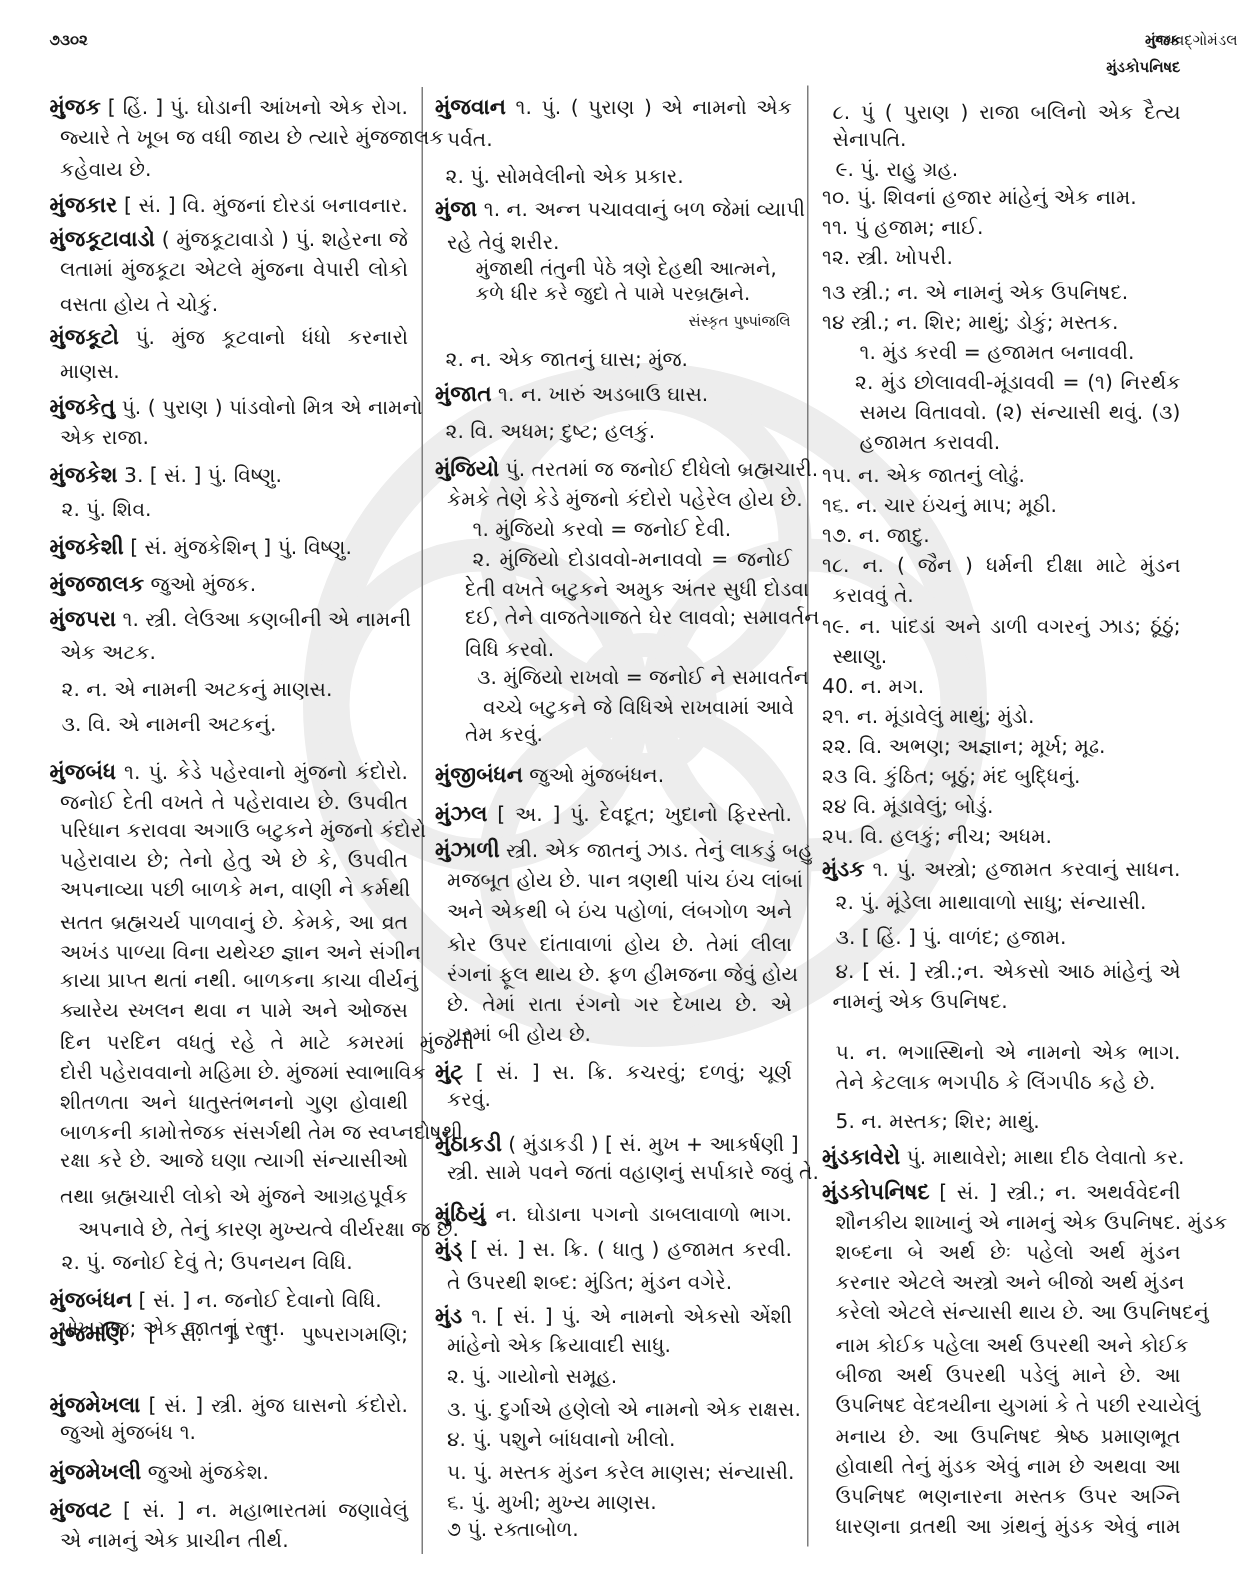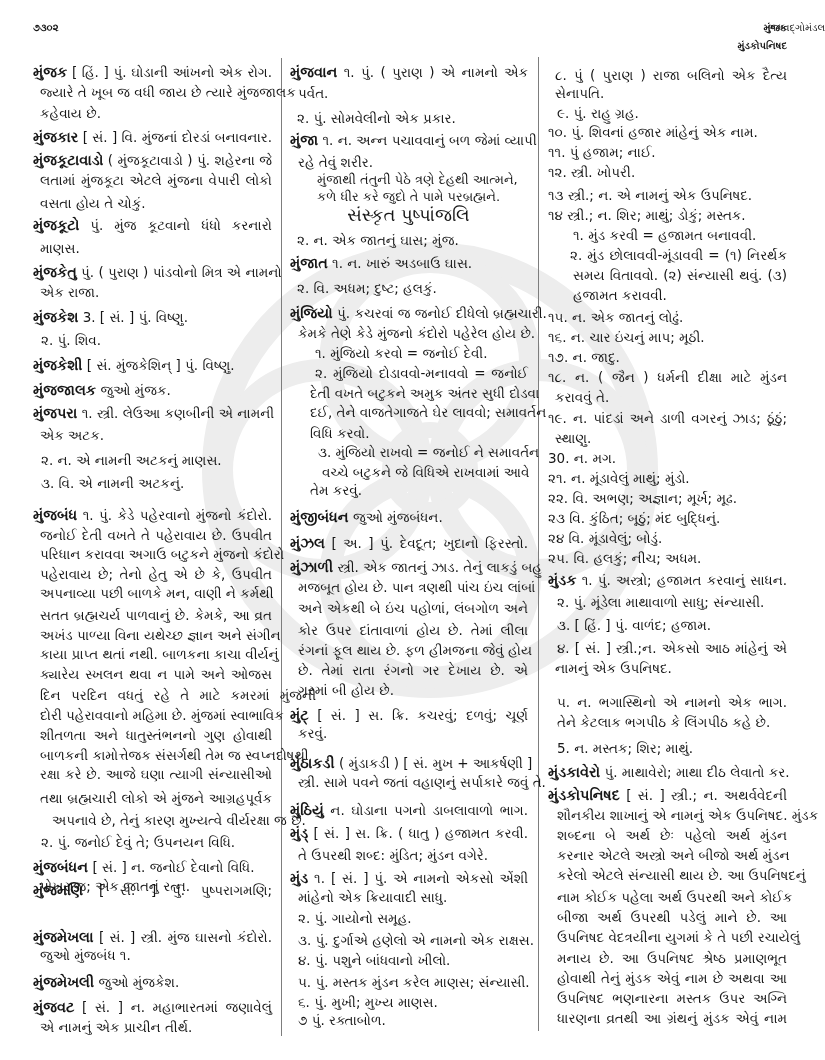--- a/index.html
+++ b/index.html
@@ -3,21 +3,21 @@
 <meta charset="utf-8">
 <style>
   html,body{margin:0;padding:0;background:#fff;}
   .page{position:relative;width:825px;height:1060px;background:#fff;overflow:hidden;
         font-family:"DejaVu Sans","Liberation Sans",sans-serif;color:#161616;}
   .wm{position:absolute;left:0;top:0;z-index:0;}
   .ln{position:absolute;height:20px;line-height:20px;font-size:13.5px;white-space:nowrap;z-index:1;}
   .j{text-align:justify;text-align-last:justify;}
   .hw{font-weight:bold;font-size:14.5px;}
   .q{font-size:13px;}
-  .src{text-align:center;font-size:18px;}
+  .src{text-align:right;font-size:10px;}
   .hdr{position:absolute;height:18px;line-height:18px;font-size:10px;z-index:1;white-space:nowrap;}
   .hdr.b{font-weight:bold;}
   .rule{position:absolute;width:1px;background:#7d7d7d;z-index:1;}
 </style>
 </head>
 <body>
 
 <div class="page">
 
   <svg class="wm" width="825" height="1060" viewBox="0 0 825 1060">
@@ -110,21 +110,21 @@
     <div class="ln j" style="top:130px;left:290px;width:238px"><span class="hw">મુંજા</span> <span>૧. ન. અન્ન પચાવવાનું બળ જેમાં વ્યાપી</span></div>
     <div class="ln" style="top:152px;left:298px">રહે તેવું શરીર.</div>
     <div class="ln q" style="top:170px;left:317px">મુંજાથી તંતુની પેઠે ત્રણે દેહથી આત્મને,</div>
     <div class="ln q" style="top:187px;left:317px">કળે ધીર કરે જુદો તે પામે પરબ્રહ્મને.</div>
     <div class="ln src" style="top:205px;left:290px;width:237px">સંસ્કૃત પુષ્પાંજલિ</div>
     <div class="ln" style="top:230px;left:297px">૨. ન. એક જાતનું ઘાસ; મુંજ.</div>
 
     <div class="ln" style="top:253px;left:290px"><span class="hw">મુંજાત</span> <span>૧. ન. ખારું અડબાઉ ઘાસ.</span></div>
     <div class="ln" style="top:278px;left:297px">૨. વિ. અધમ; દુષ્ટ; હલકું.</div>
 
-    <div class="ln j" style="top:303px;left:290px;width:238px"><span class="hw">મુંજિયો</span> <span>પું. કચરવાં જ જનોઈ દીધેલો બ્રહ્મચારી.</span></div>
+    <div class="ln j" style="top:303px;left:290px;width:238px"><span class="hw">મુંજિયો</span> <span>પું. તરતમાં જ જનોઈ દીધેલો બ્રહ્મચારી.</span></div>
     <div class="ln j" style="top:323px;left:298px;width:230px">કેમકે તેણે કેડે મુંજનો કંદોરો પહેરેલ હોય છે.</div>
     <div class="ln" style="top:343px;left:315px">૧. મુંજિયો કરવો = જનોઈ દેવી.</div>
     <div class="ln j" style="top:363px;left:315px;width:213px">૨. મુંજિયો દોડાવવો-મનાવવો = જનોઈ</div>
     <div class="ln j" style="top:383px;left:310px;width:218px">દેતી વખતે બટુકને અમુક અંતર સુધી દોડવા</div>
     <div class="ln j" style="top:402px;left:310px;width:218px">દઈ, તેને વાજતેગાજતે ઘેર લાવવો; સમાવર્તન</div>
     <div class="ln" style="top:423px;left:310px">વિધિ કરવો.</div>
     <div class="ln j" style="top:442px;left:318px;width:210px">૩. મુંજિયો રાખવો = જનોઈ ને સમાવર્તન</div>
     <div class="ln j" style="top:462px;left:322px;width:206px">વચ્ચે બટુકને જે વિધિએ રાખવામાં આવે</div>
     <div class="ln" style="top:480px;left:310px">તેમ કરવું.</div>
 
@@ -175,21 +175,21 @@
     <div class="ln j" style="top:245px;left:570px;width:217px">૨. મુંડ છોલાવવી-મૂંડાવવી = (૧) નિરર્થક</div>
     <div class="ln j" style="top:265px;left:573px;width:214px">સમય વિતાવવો. (૨) સંન્યાસી થવું. (૩)</div>
     <div class="ln" style="top:285px;left:573px">હજામત કરાવવી.</div>
     <div class="ln" style="top:307px;left:548px">૧૫. ન. એક જાતનું લોઢું.</div>
     <div class="ln" style="top:327px;left:548px">૧૬. ન. ચાર ઇંચનું માપ; મૂઠી.</div>
     <div class="ln" style="top:347px;left:548px">૧૭. ન. જાદુ.</div>
     <div class="ln j" style="top:367px;left:548px;width:239px">૧૮. ન. ( જૈન ) ધર્મની દીક્ષા માટે મુંડન</div>
     <div class="ln" style="top:387px;left:555px">કરાવવું તે.</div>
     <div class="ln j" style="top:408px;left:548px;width:239px">૧૯. ન. પાંદડાં અને ડાળી વગરનું ઝાડ; ઠૂંઠું;</div>
     <div class="ln" style="top:428px;left:555px">સ્થાણુ.</div>
-    <div class="ln" style="top:448px;left:548px">30. ન. મગ.</div>
+    <div class="ln" style="top:448px;left:548px">40. ન. મગ.</div>
     <div class="ln" style="top:468px;left:548px">૨૧. ન. મૂંડાવેલું માથું; મુંડો.</div>
     <div class="ln" style="top:488px;left:548px">૨૨. વિ. અભણ; અજ્ઞાન; મૂર્ખ; મૂઢ.</div>
     <div class="ln" style="top:508px;left:548px">૨૩ વિ. કુંઠિત; બૂઠું; મંદ બુદ્ધિનું.</div>
     <div class="ln" style="top:528px;left:548px">૨૪ વિ. મૂંડાવેલું; બોડું.</div>
     <div class="ln" style="top:548px;left:548px">૨૫. વિ. હલકું; નીચ; અધમ.</div>
 
     <div class="ln j" style="top:570px;left:548px;width:239px"><span class="hw">મુંડક</span> <span>૧. પું. અસ્ત્રો; હજામત કરવાનું સાધન.</span></div>
     <div class="ln" style="top:592px;left:557px">૨. પું. મૂંડેલા માથાવાળો સાધુ; સંન્યાસી.</div>
     <div class="ln" style="top:615px;left:557px">૩. [ હિં. ] પું. વાળંદ; હજામ.</div>
     <div class="ln j" style="top:638px;left:557px;width:230px">૪. [ સં. ] સ્ત્રી.;ન. એકસો આઠ માંહેનું એ</div>

